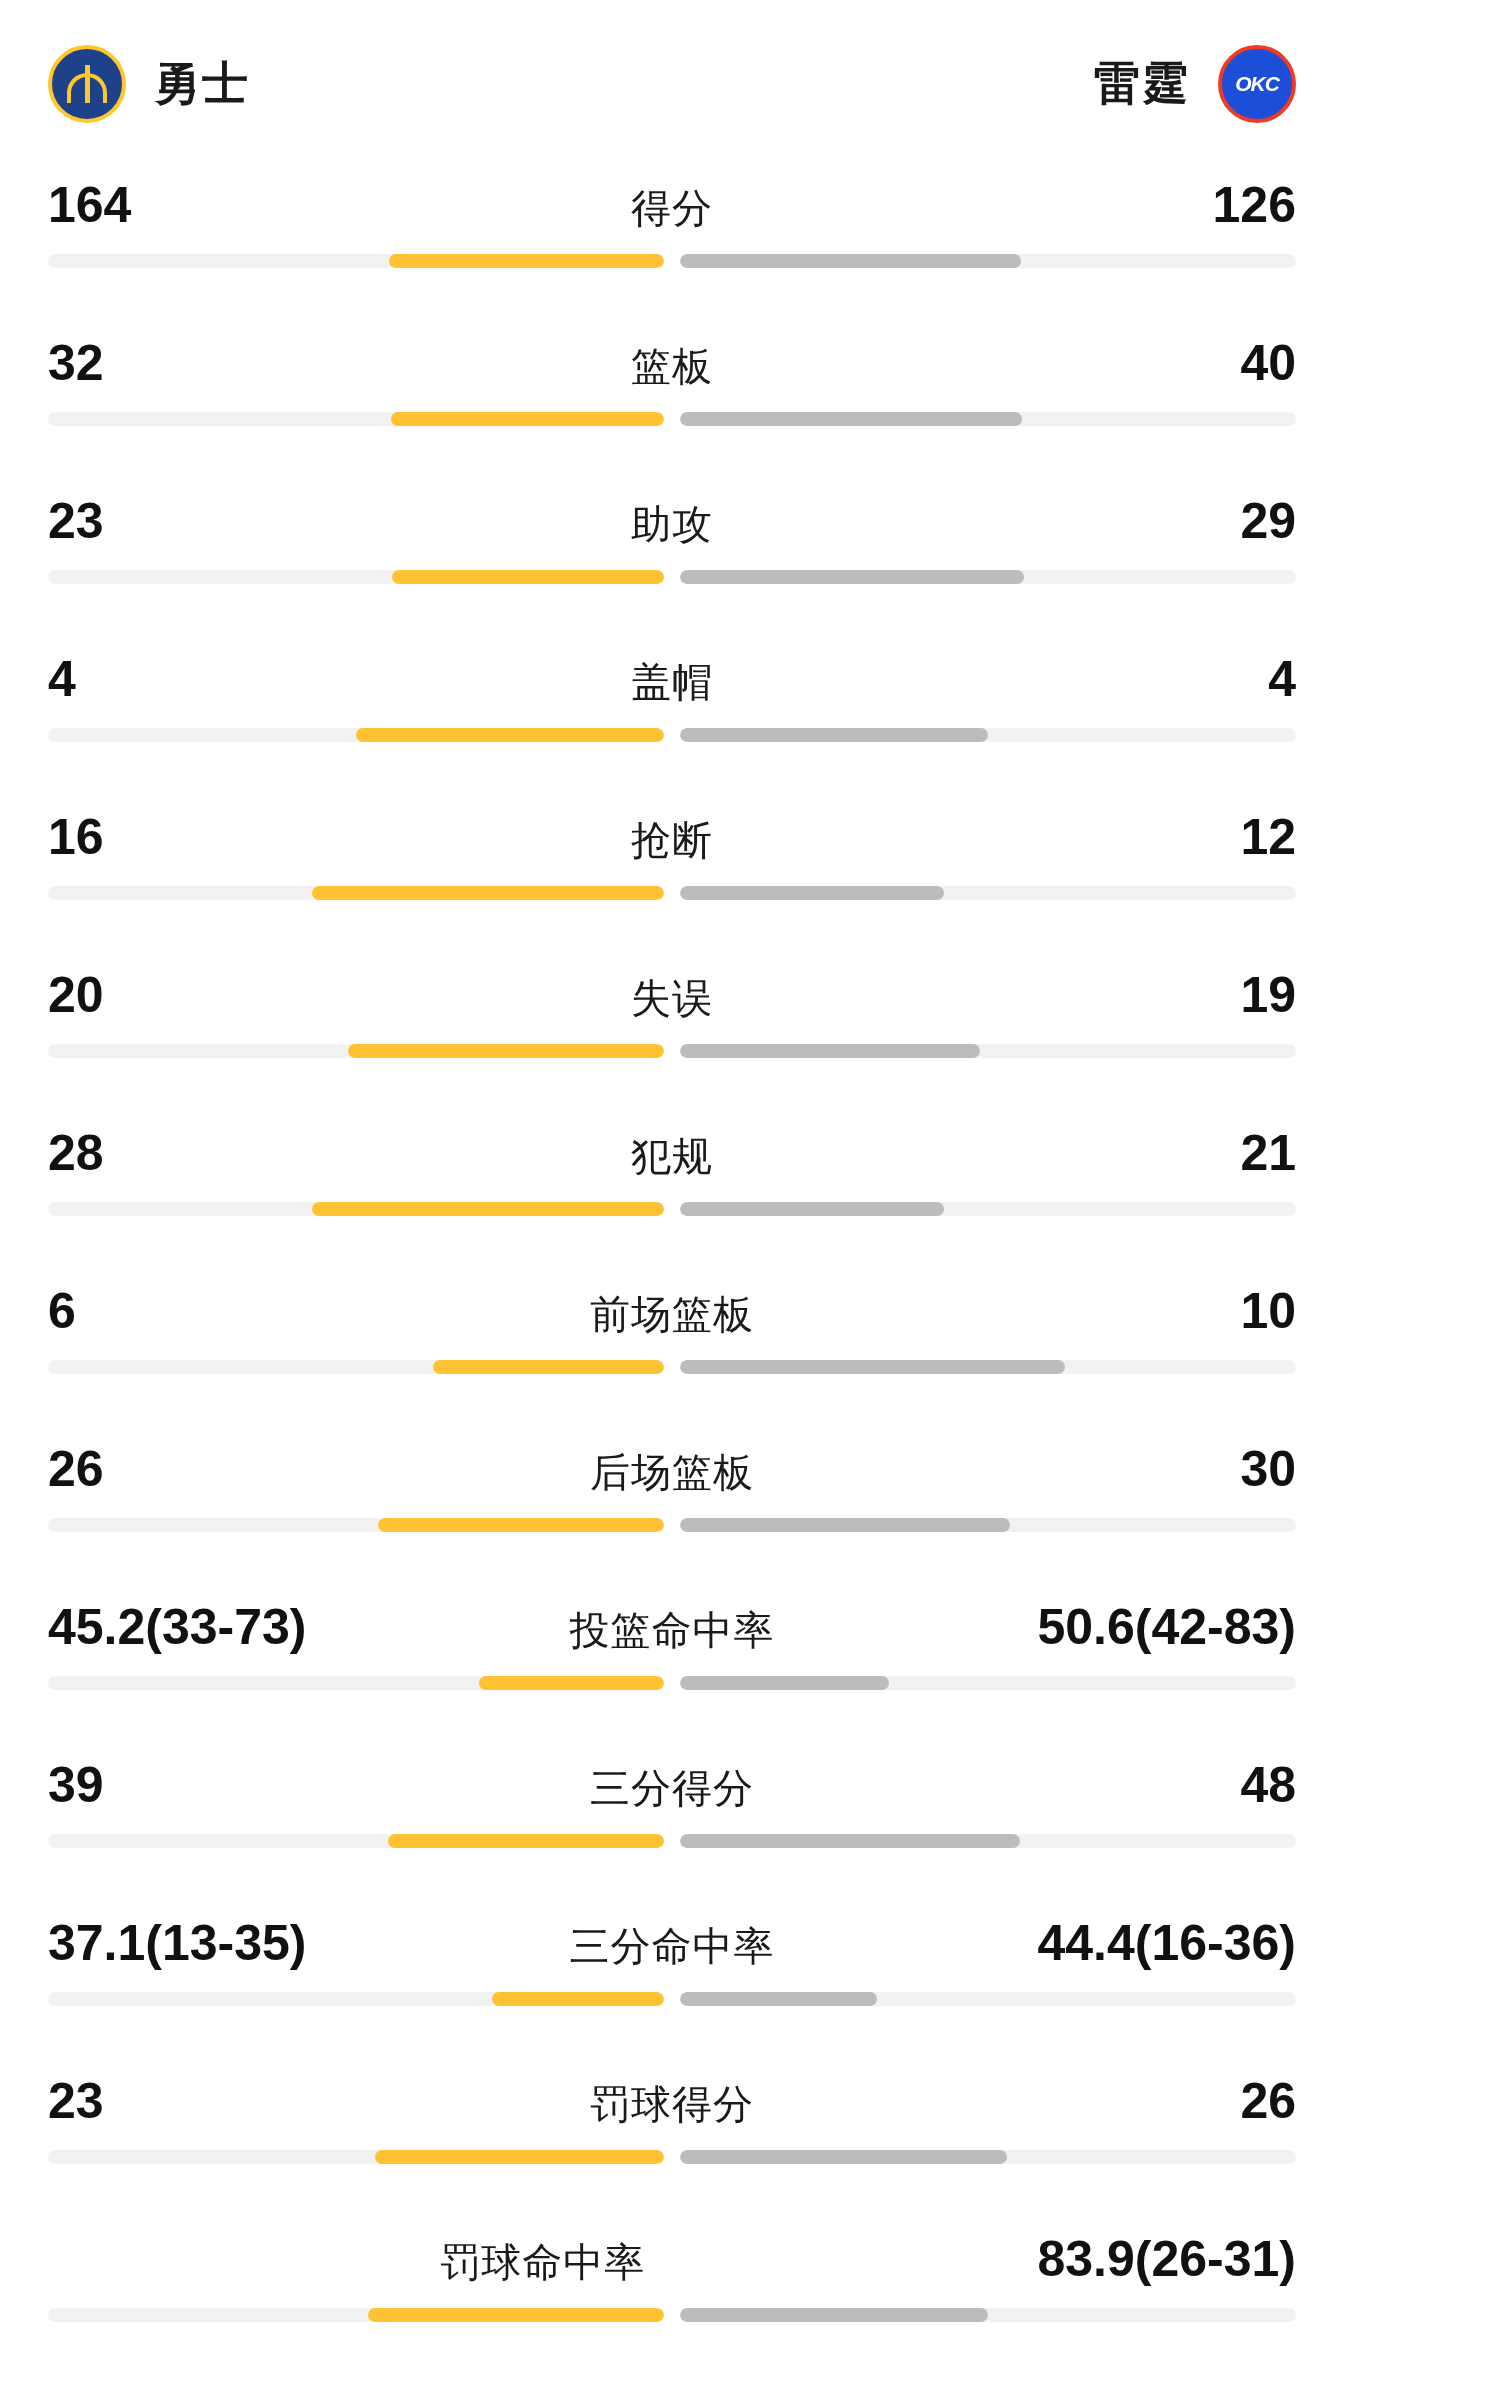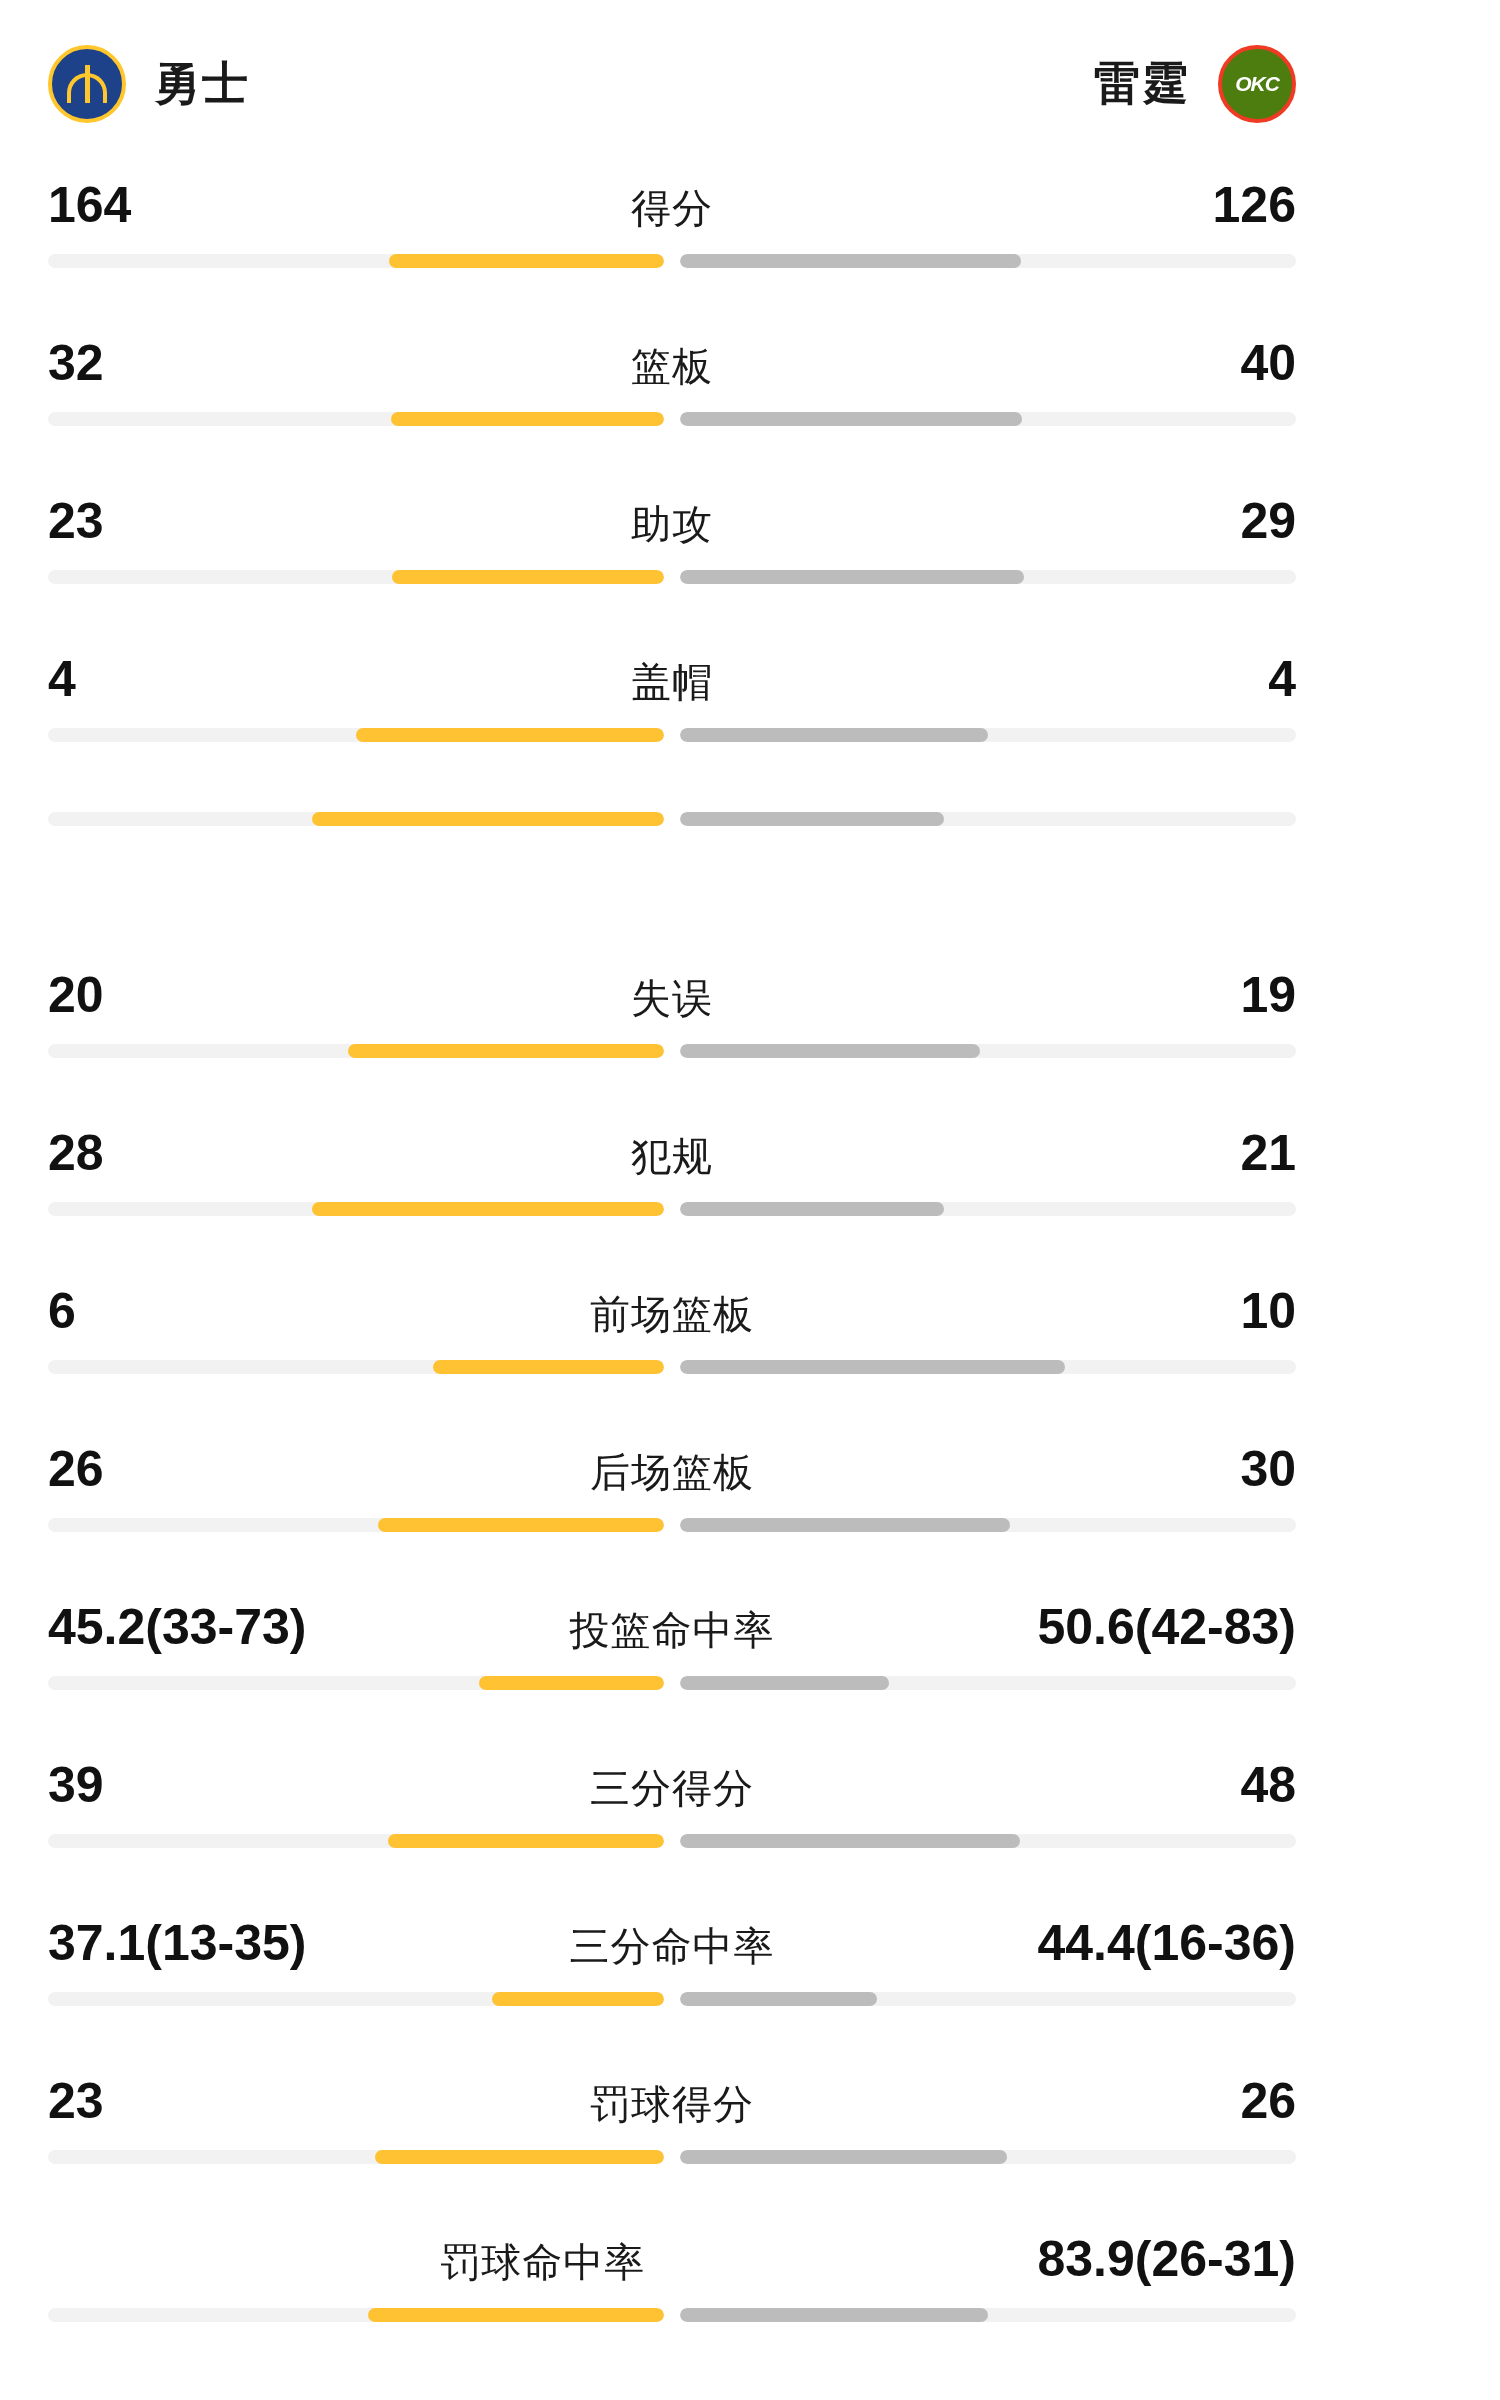--- a/index.html
+++ b/index.html
@@ -77,21 +77,21 @@
     left: 3px;
     top: 12px;
     right: 3px;
     height: 26px;
     border: 4px solid #ffc72c;
     border-bottom: none;
     border-radius: 20px 20px 0 0;
   }
   
   .logo-okc {
-    background: #4d7c0f;
+    background: #1d4ed8;
     border: 4px solid #ef3b24;
     box-sizing: border-box;
   }
   .logo-okc .okc-text {
     color: #ffffff;
     font-size: 21px;
     font-weight: bold;
     font-style: italic;
     letter-spacing: -1px;
   }
@@ -246,20 +246,25 @@
         <div class="bar-side left">
           <div class="bar-fill" style="width: 50%;"></div>
         </div>
         <div class="bar-side right">
           <div class="bar-fill" style="width: 50%;"></div>
         </div>
       </div>
     </div>
 
     <div class="stat-row">
+      <div class="stat-top">
+        <div class="stat-val">16</div>
+        <div class="stat-label">抢断</div>
+        <div class="stat-val right">12</div>
+      </div>
       <div class="bars">
         <div class="bar-side left">
           <div class="bar-fill" style="width: 57.1%;"></div>
         </div>
         <div class="bar-side right">
           <div class="bar-fill" style="width: 42.9%;"></div>
         </div>
       </div>
     </div>
 

